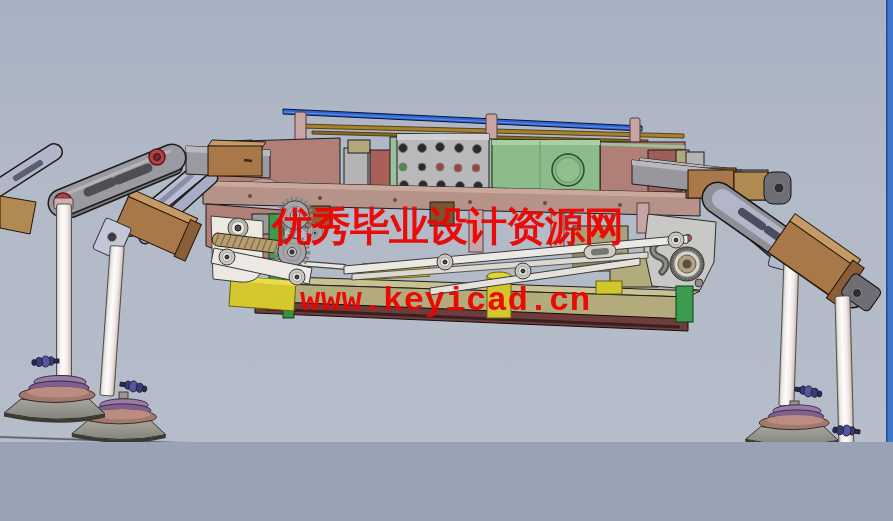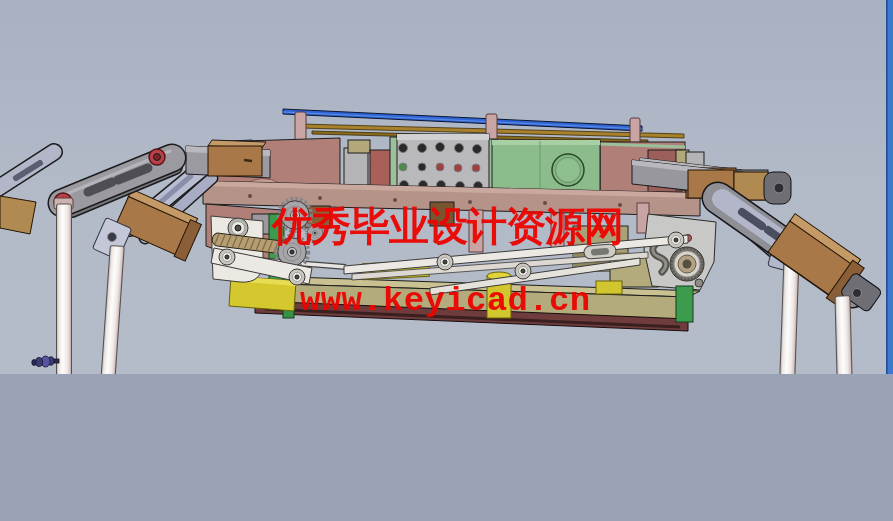--- a/index.html
+++ b/index.html
@@ -1,16 +1,16 @@
 <!DOCTYPE html>
 <html><head>
 <meta charset="utf-8">
 <style>
   html,body{margin:0;padding:0;background:#9aa3b5;}
-  .stage{position:relative;width:893px;height:374px;overflow:hidden;
+  .stage{position:relative;width:893px;height:442px;overflow:hidden;
          font-family:"Liberation Sans",sans-serif;}
   .stage svg{display:block;position:absolute;left:0;top:0;}
   .wm1{font-family:"DejaVu Sans",sans-serif;font-weight:bold;}
   .wm2{font-family:"Liberation Mono","DejaVu Sans Mono",monospace;font-weight:bold;}
 </style>
 </head>
 <body>
 
 <div class="stage">
 <svg width="893" height="521" viewBox="0 0 893 521" xmlns="http://www.w3.org/2000/svg">

